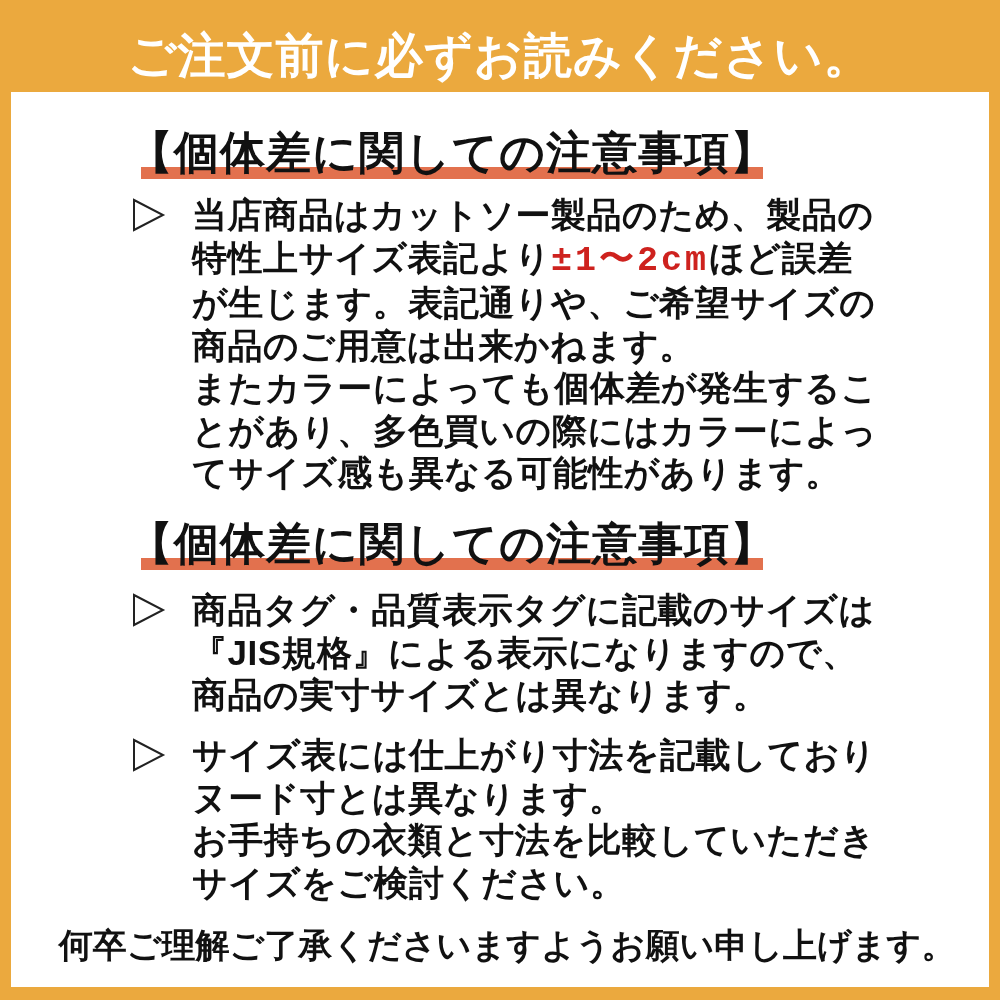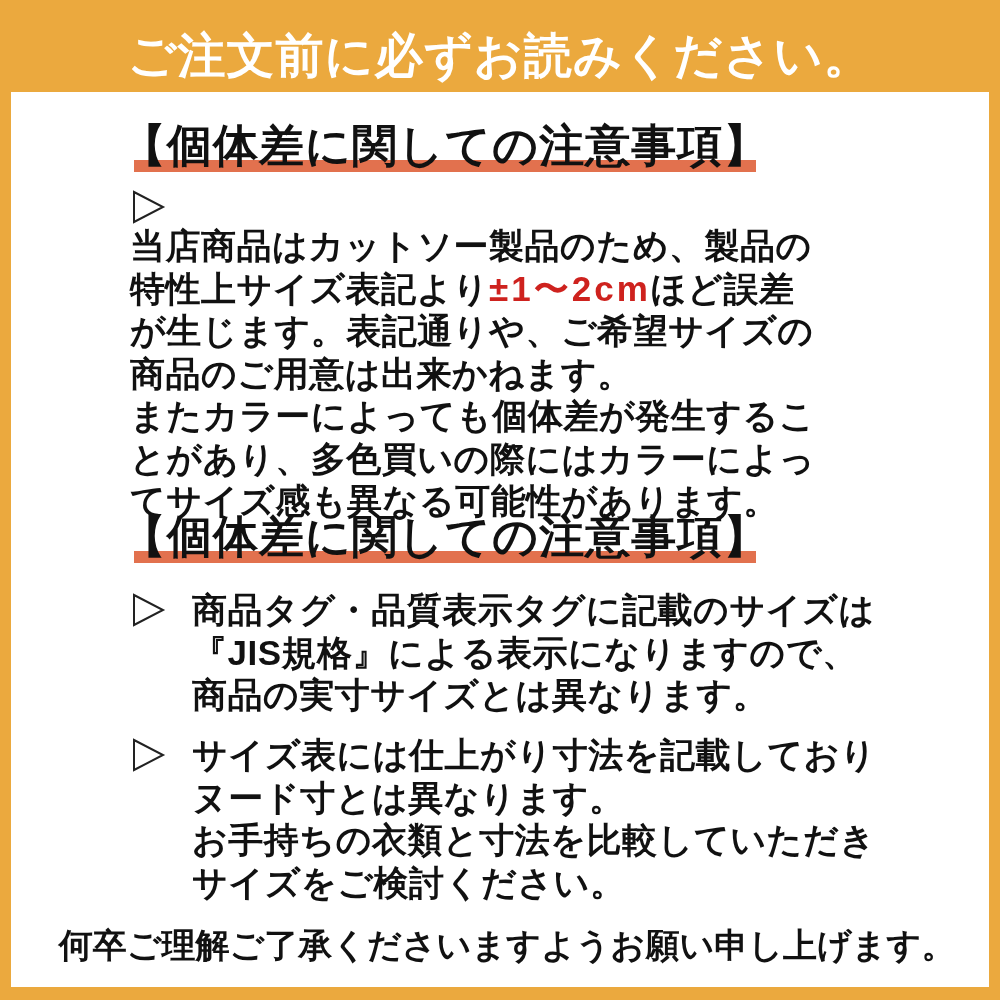--- a/index.html
+++ b/index.html
@@ -27,21 +27,21 @@
   .banner-text {
     color: var(--banner_text, #FFFFFF);
     font-size: 48px;
     font-weight: 700;
     letter-spacing: 1px;
     white-space: nowrap;
   }
   .heading {
     position: absolute;
     left: 112px;
-    margin: 9px;
+    margin: 16px;
     font-size: 45px;
     font-weight: 700;
     line-height: 62px;
     letter-spacing: 1px;
     color: var(--text, #111111);
     white-space: nowrap;
   }
   .heading-1 { top: 106px; }
   .heading-2 { top: 497px; }
   .heading-text {
@@ -58,40 +58,41 @@
     background: var(--highlight, #E2714E);
     z-index: -1;
   }
   .item {
     position: absolute;
     left: 130px;
     width: 800px;
     display: flex;
     align-items: flex-start;
   }
-  .item-1 { top: 186px; flex-direction: column; }
+  .item-1 { top: 194px; }
   .item-2 { top: 589px; }
   .item-3 { top: 734px; }
   .bullet-icon {
     flex: 0 0 auto;
     width: 36px; height: 36px;
     margin-top: 3px;
     margin-right: 26px;
   }
   .item-text {
     font-size: 35px;
     line-height: 42.5px;
     font-weight: 600;
     letter-spacing: 0.5px;
     color: var(--text, #111111);
     white-space: pre-line;
   }
   .red-text {
     color: var(--red, #CE221E);
     letter-spacing: 3px;
+    font-family: Liberation Mono, monospace;
   }
   .footer-note {
     position: absolute;
     left: 25px; right: 11px;
     top: 922px;
     text-align: center;
     font-size: 34px;
     line-height: 46px;
     font-weight: 700;
     color: var(--text, #111111);

